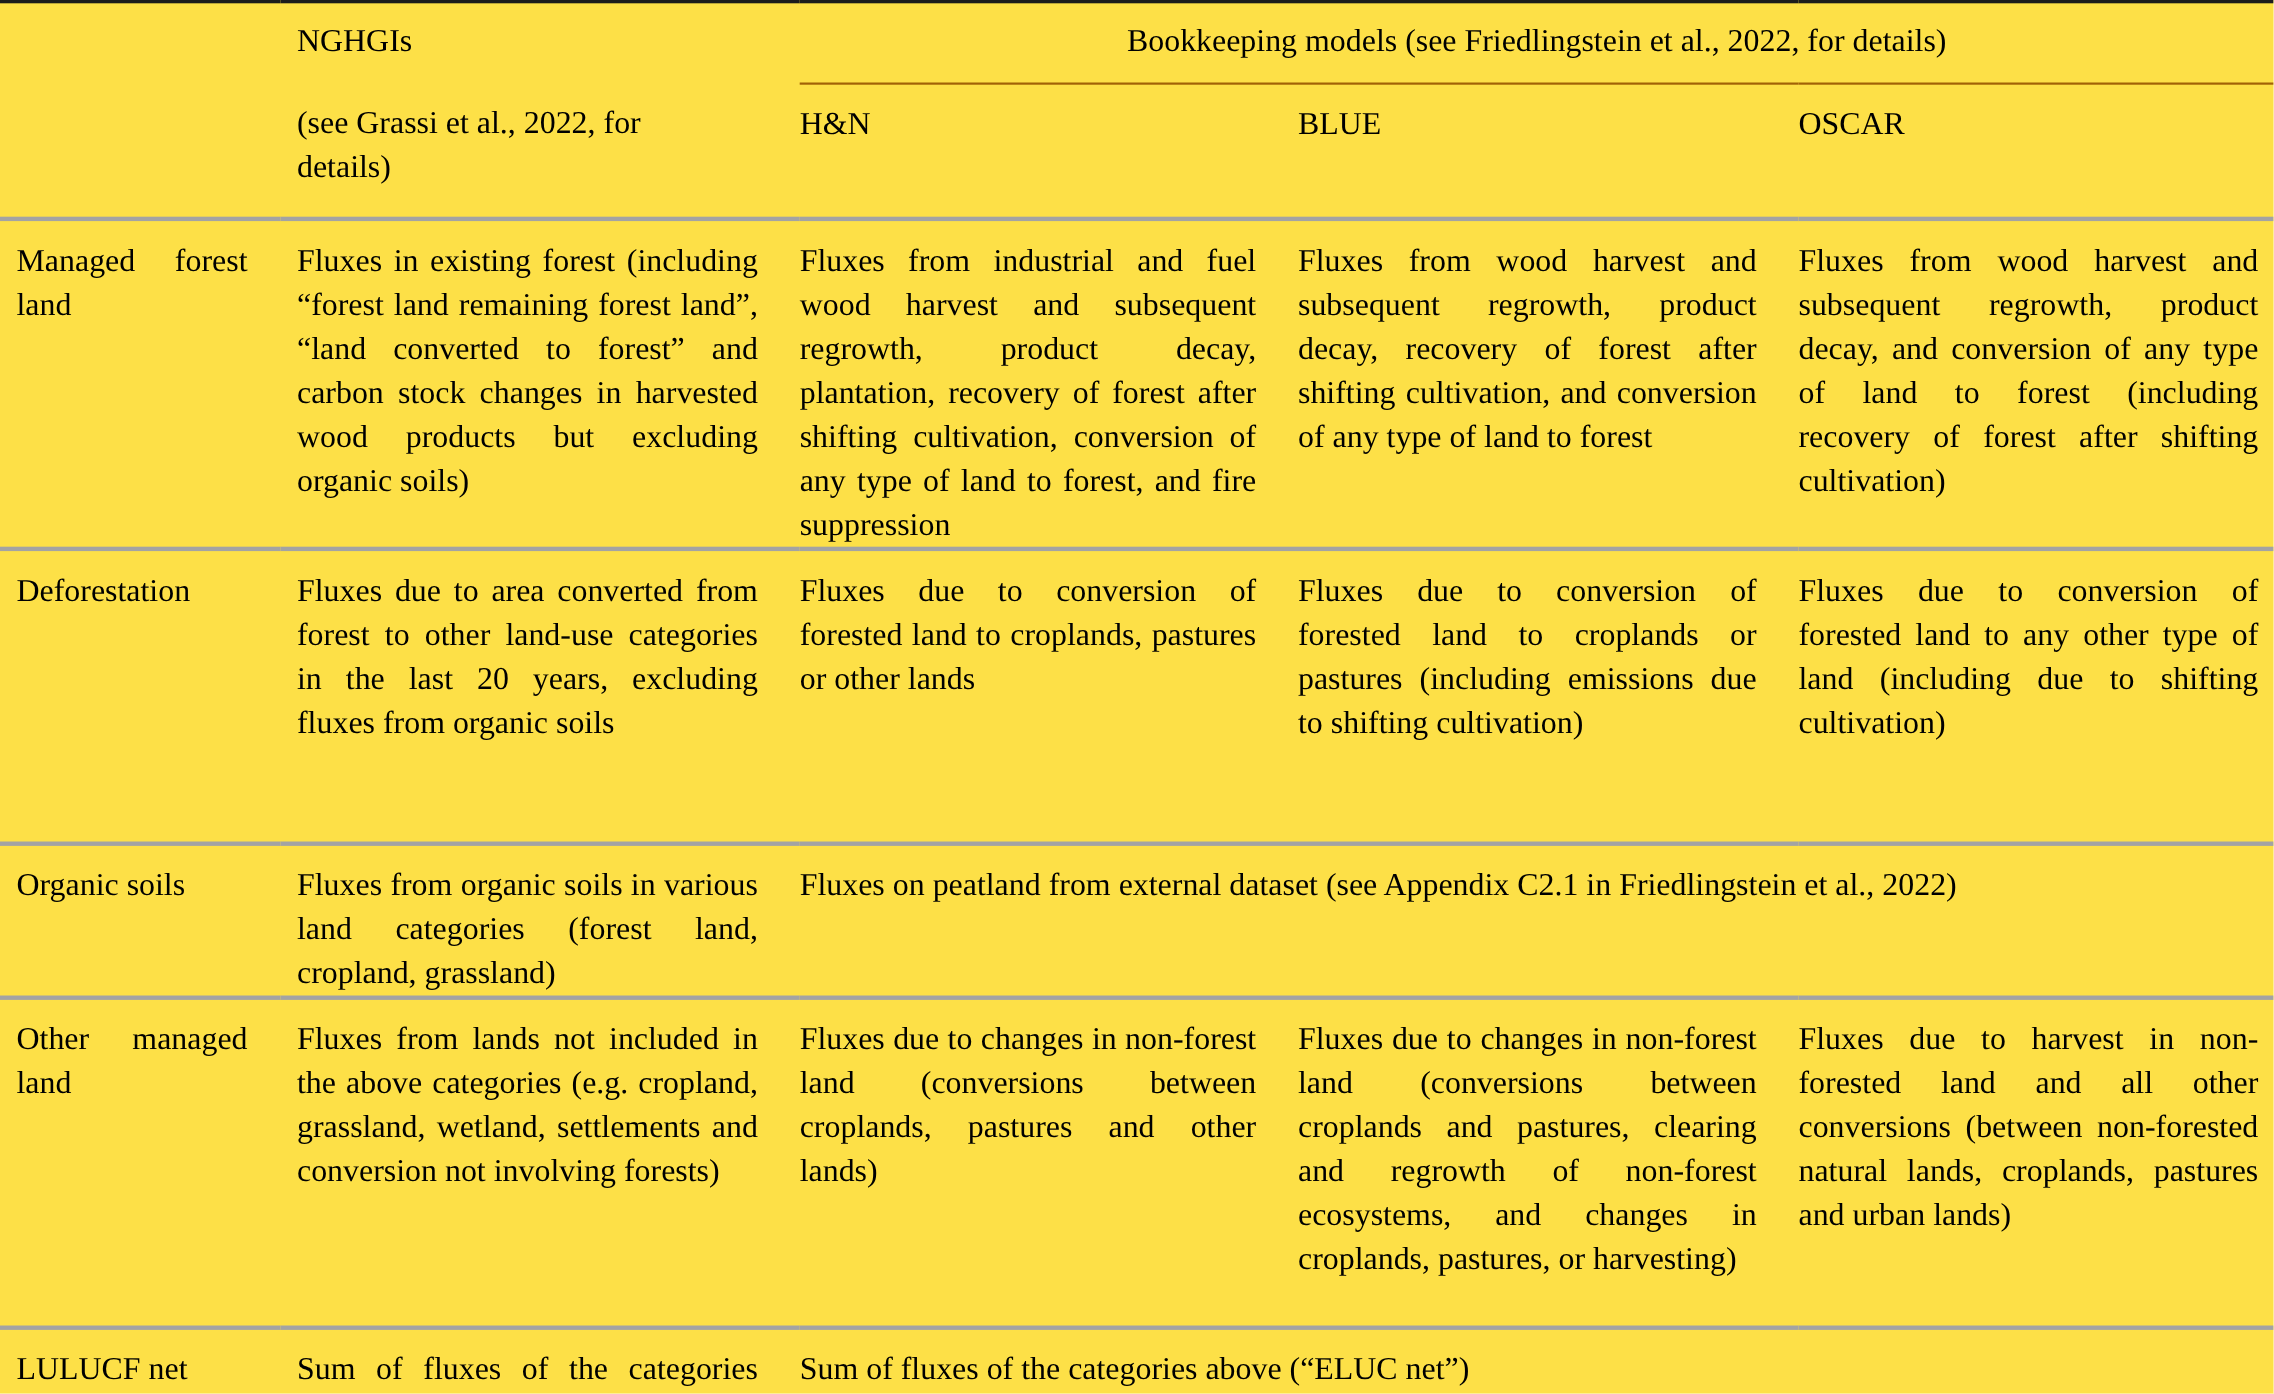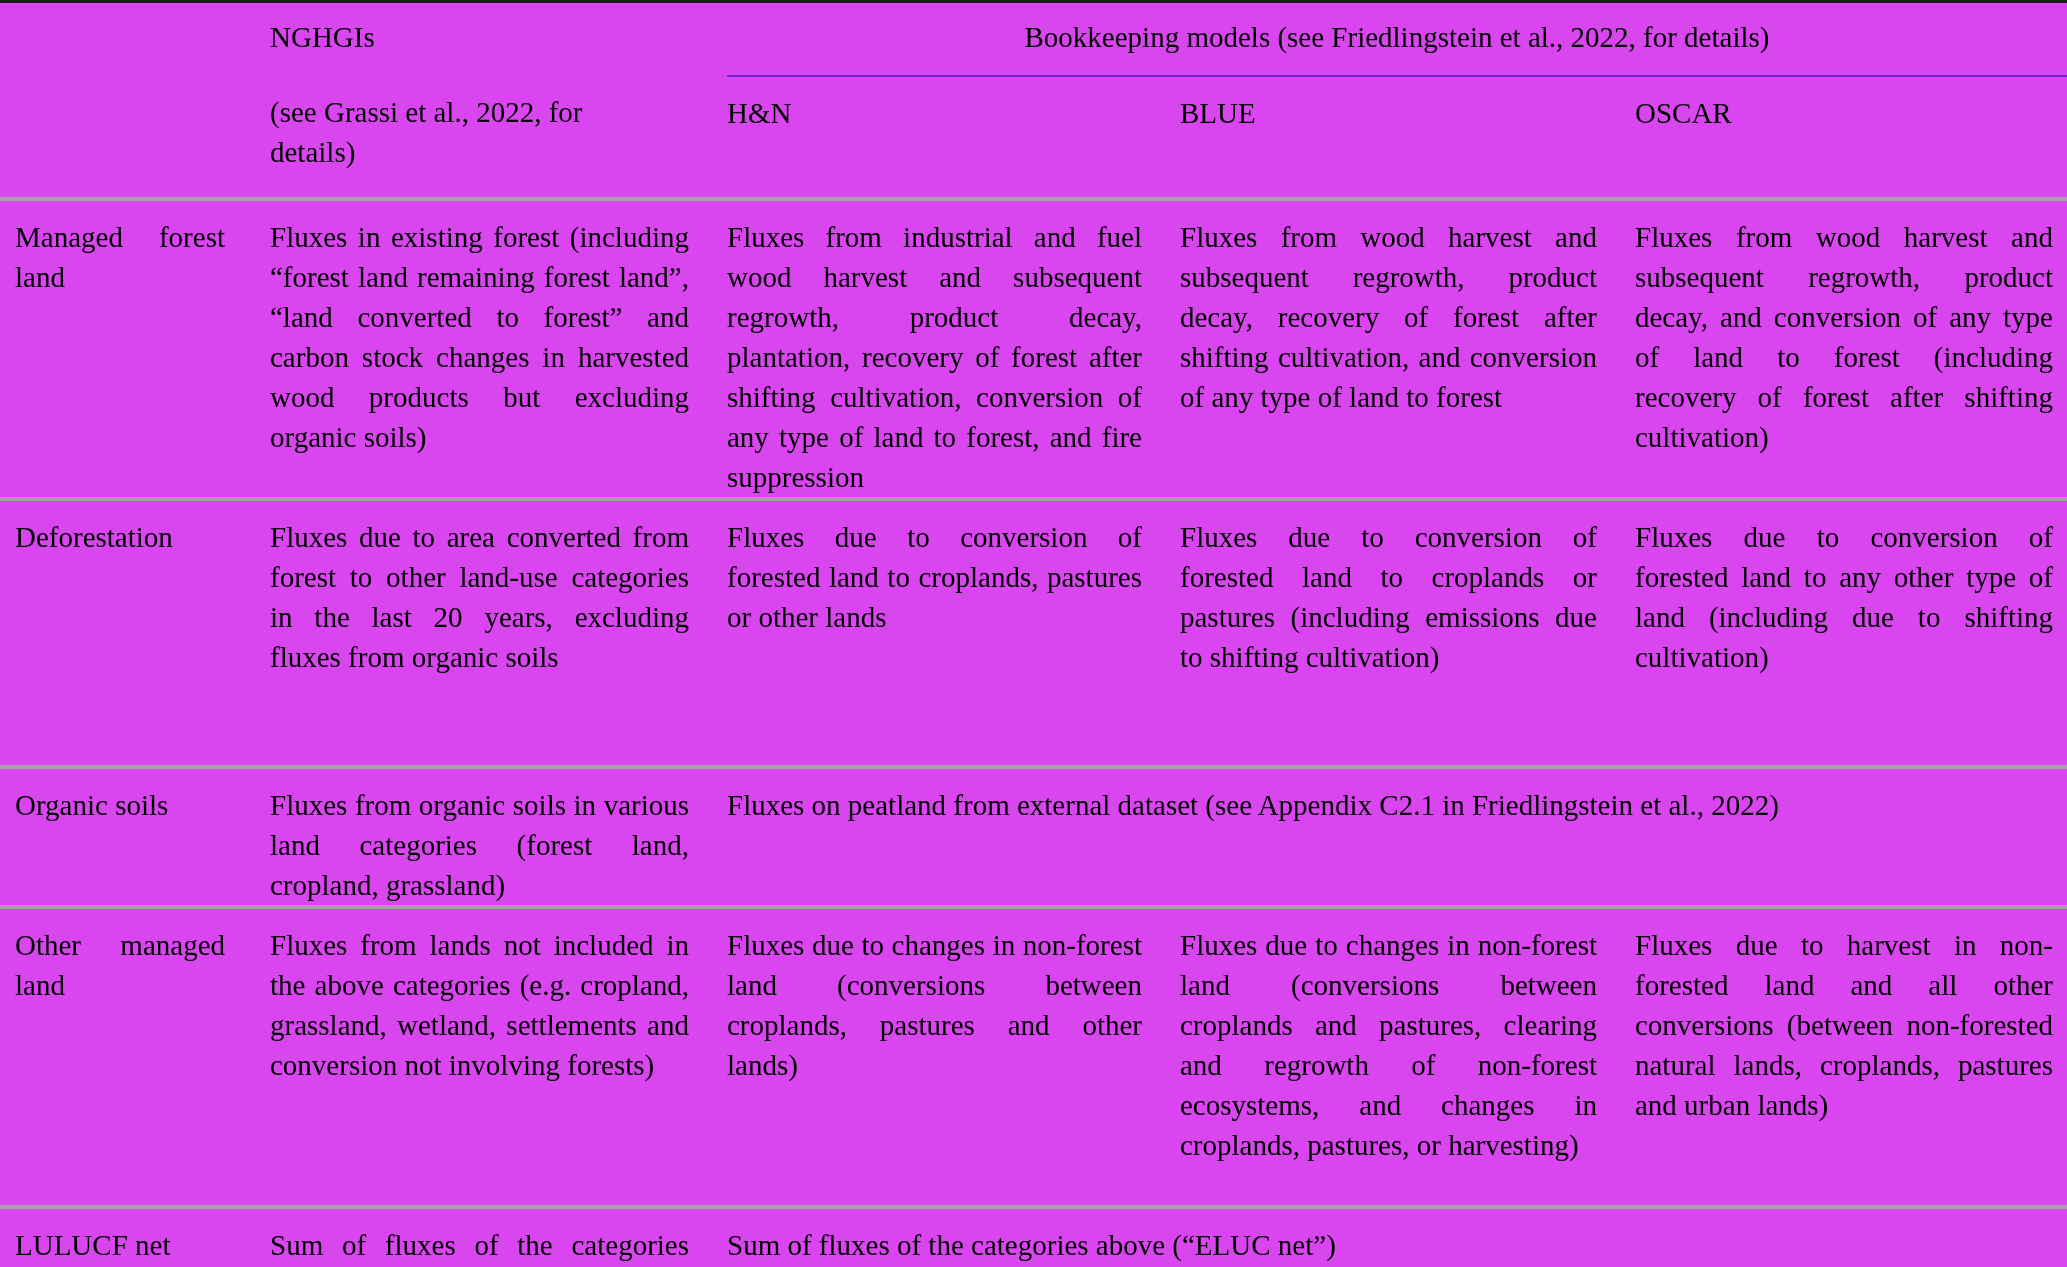--- a/index.html
+++ b/index.html
@@ -3,21 +3,21 @@
 <meta charset="utf-8">
 <style>
   html, body {
     margin: 0;
     padding: 0;
     background: #ffffff;
   }
   .page {
     width: 2067px;
     height: 1267px;
-    background: #d946ef;
+    background: #fde047;
     overflow: hidden;
     font-family: "Liberation Serif", "DejaVu Serif", serif;
     color: #000000;
   }
   table.paper-table {
     width: 2067px;
     border-collapse: collapse;
     table-layout: fixed;
     font-size: 29px;
     line-height: 1.38;
@@ -26,21 +26,21 @@
   }
   td {
     vertical-align: top;
     padding: 0;
   }
   
   tr.header-top td { height: 58px; }
   tr.header-sub td { height: 104px; }
   td.bookkeeping-span {
     text-align: center;
-    border-bottom: 2px solid #6d28d9;
+    border-bottom: 2px solid #a16207;
     padding-top: 14px;
   }
   td.nghgi-title { padding-top: 14px; }
   td.model-head { padding-top: 16px; }
   
   tr.body-row > td { border-top: 4px solid #a3a3a3; margin-left: 22px; }
   
   .txt {
     text-align: justify;
     text-justify: inter-word;

